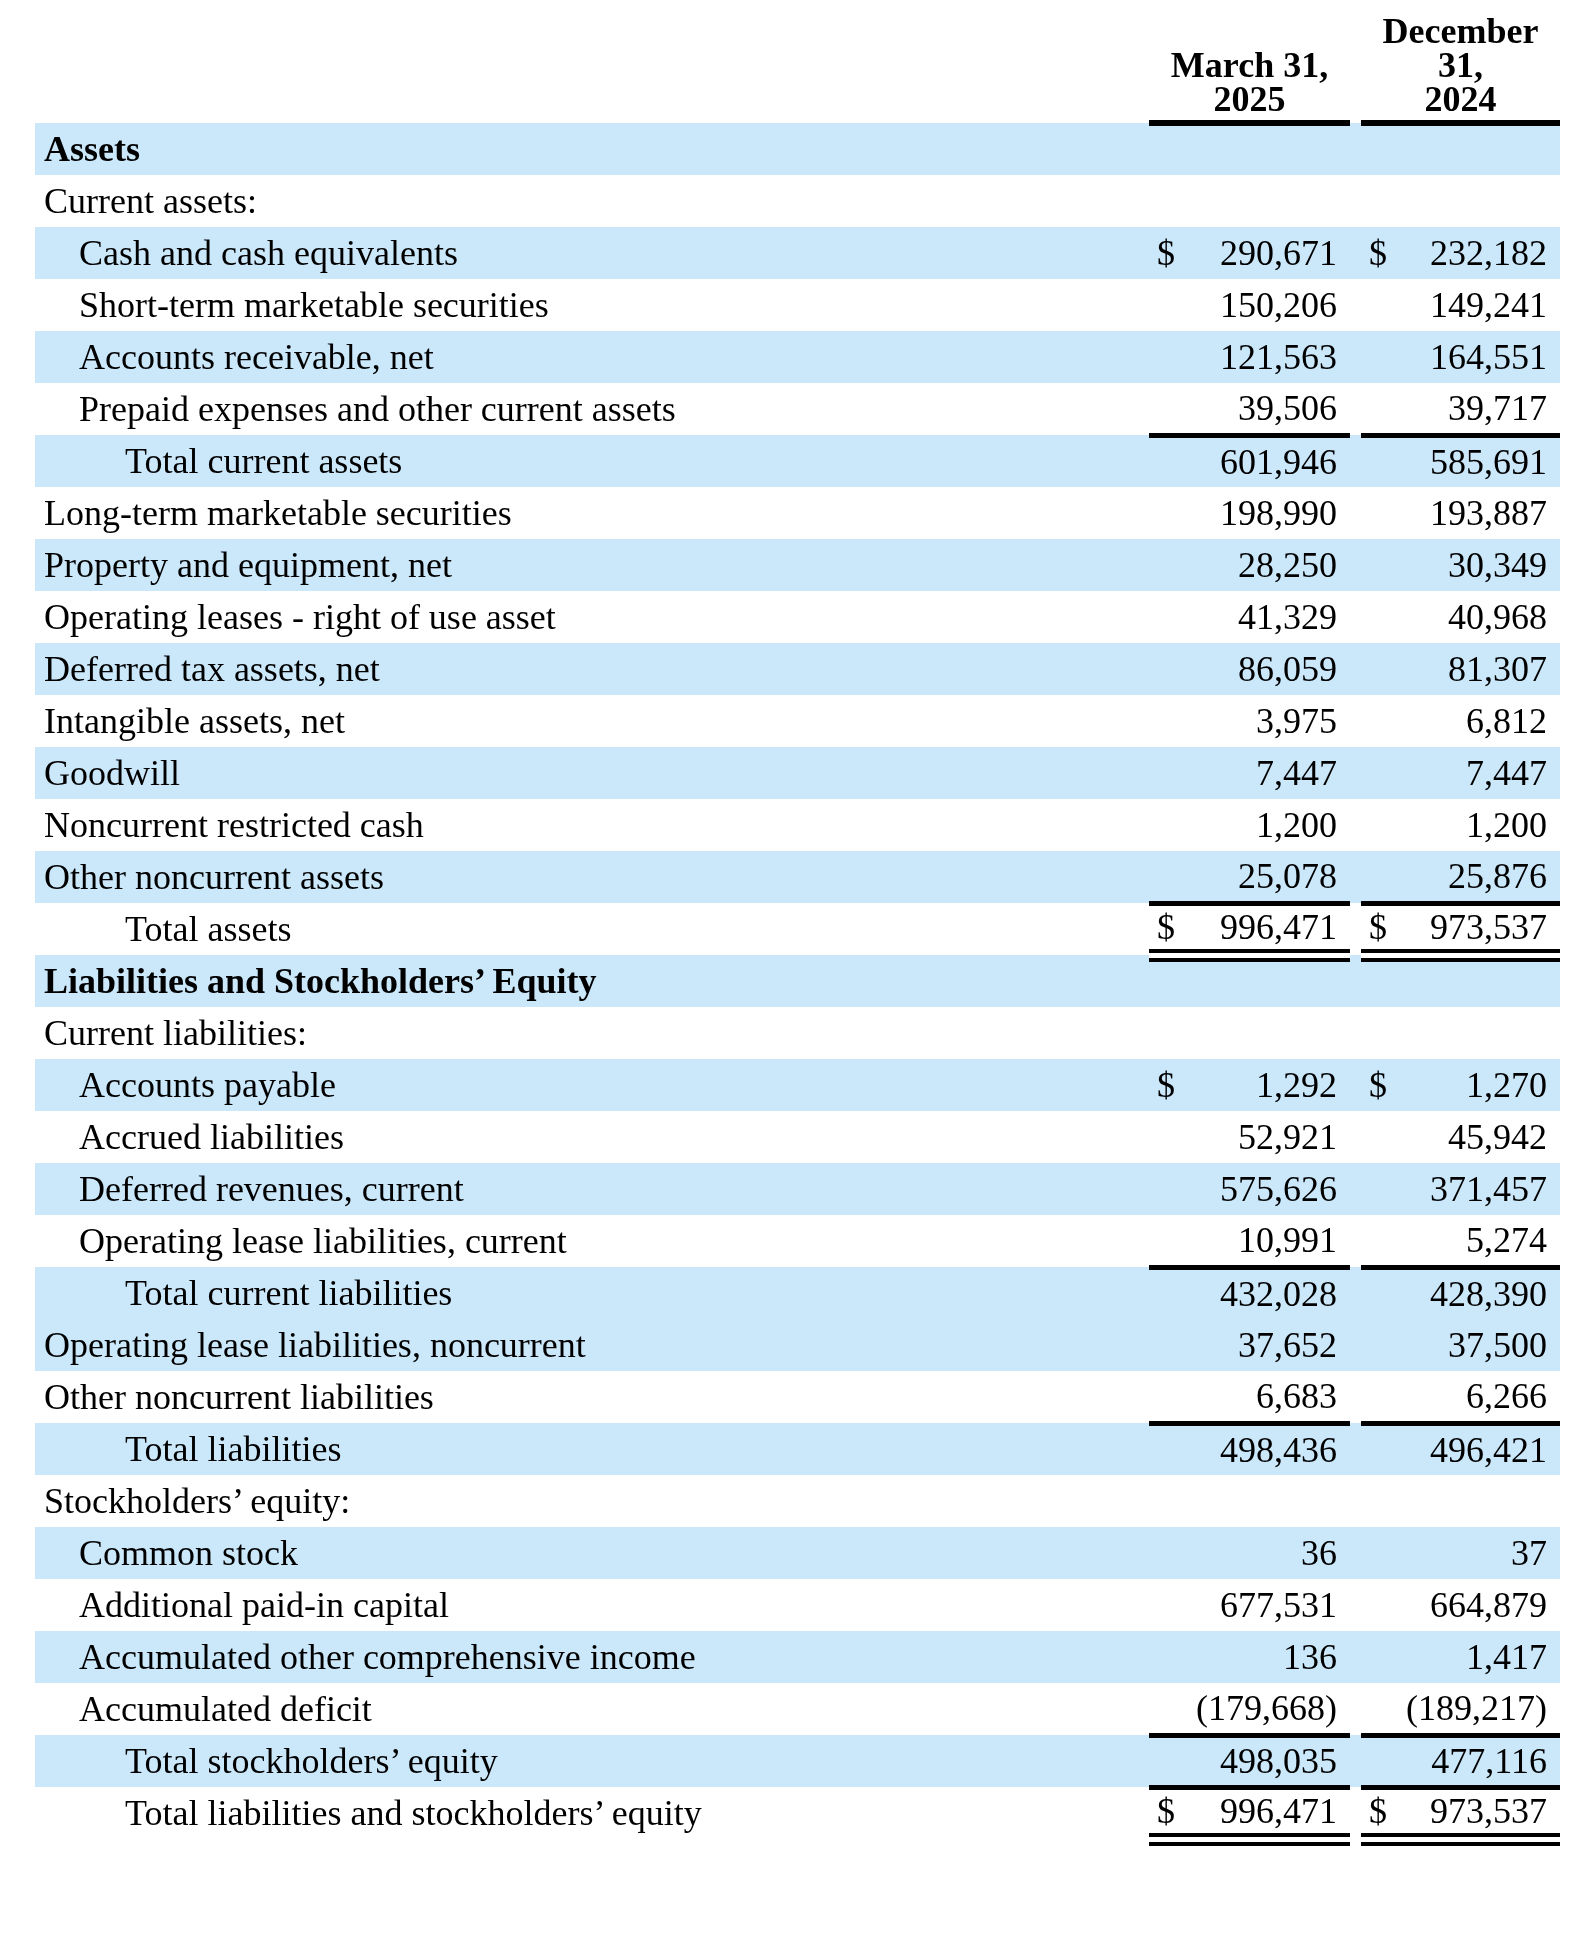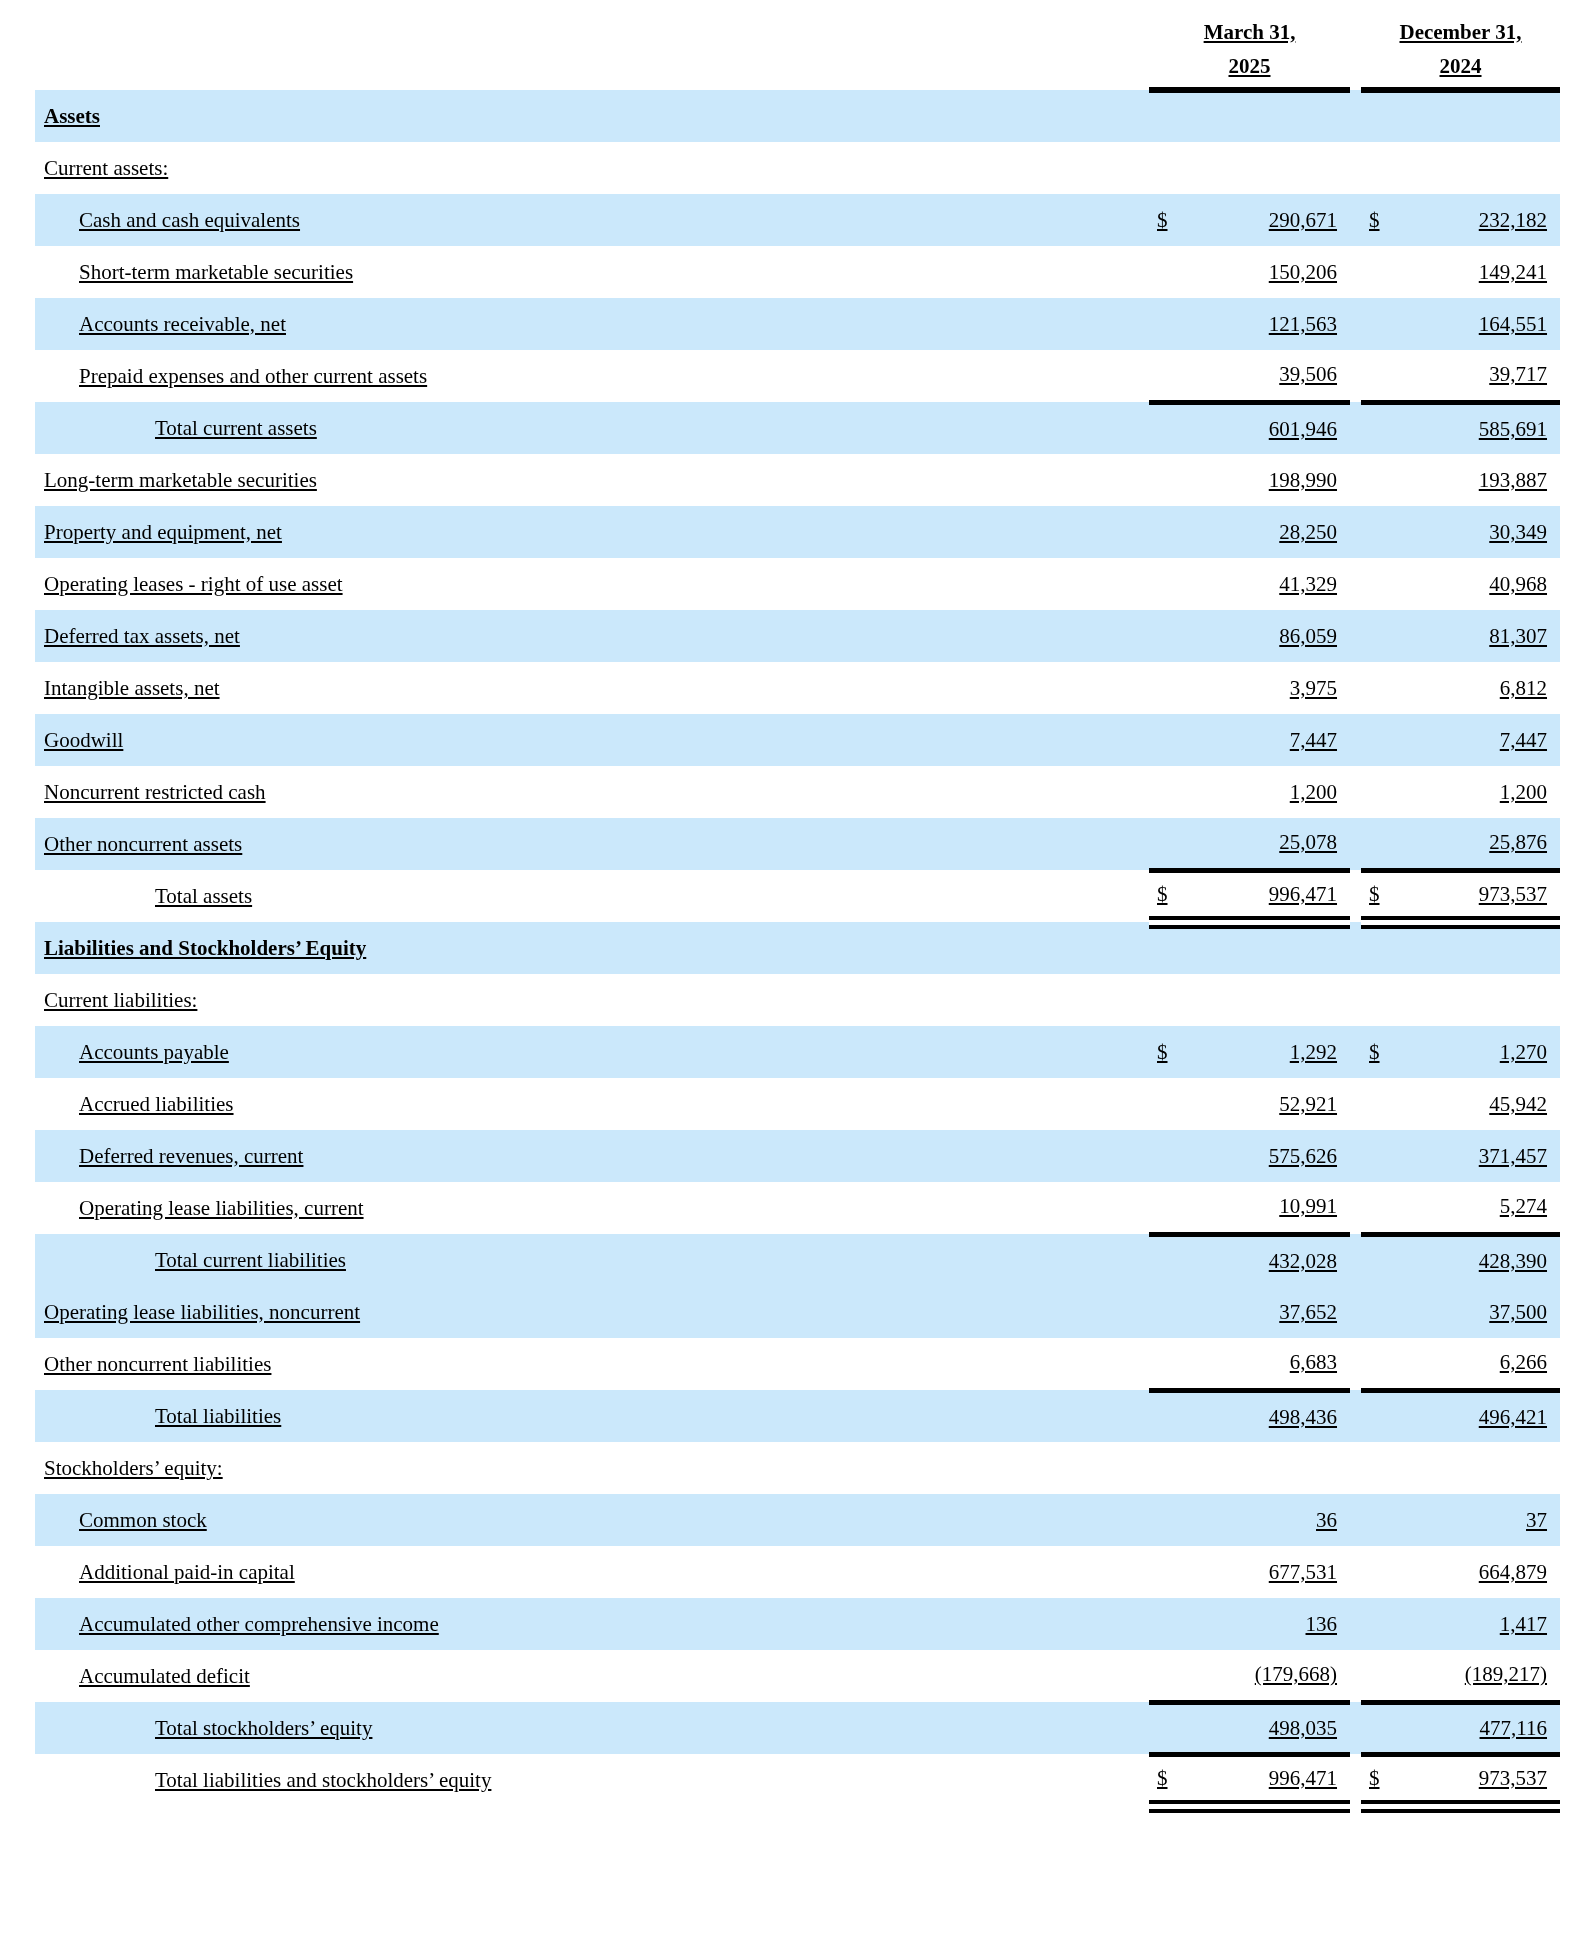--- a/index.html
+++ b/index.html
@@ -14,22 +14,21 @@
     color: #000000;
     -webkit-font-smoothing: antialiased;
   }
   .page {
     padding: 14px 32px 0 35px;
   }
   table.bs {
     border-collapse: collapse;
     table-layout: fixed;
     width: 1525px;
-    font-size: 21px;
-    text-decoration: underline;
+    font-size: 36px;
   }
   col.c-label { width: 1114px; }
   col.c-cur1  { width: 40px; }
   col.c-val1  { width: 161px; }
   col.c-gap   { width: 11px; }
   col.c-cur2  { width: 40px; }
   col.c-val2  { width: 159px; }
 
   thead tr { height: 76px; }
   thead th {
@@ -46,21 +45,21 @@
 
   tbody tr { height: 52px; }
   tbody td {
     vertical-align: middle;
     padding: 0;
     white-space: nowrap;
     overflow: hidden;
   }
   td.label.ind0 { padding-left: 9px; }
   td.label.ind1 { padding-left: 44px; }
-  td.label.ind2 { padding-left: 120px; }
+  td.label.ind2 { padding-left: 90px; }
   td.cur { text-align: left; padding-left: 8px; }
   td.val { text-align: right; padding-right: 13px; }
 
   tr.shaded td { background: var(--row-highlight, #cbe8fb); }
   tr.bold td.label { font-weight: bold; }
 
   tr.rule-single td.r { border-bottom: 5px solid #000000; }
   tr.rule-double td.r { border-bottom: 13px double #000000; }
 </style>
 </head>

